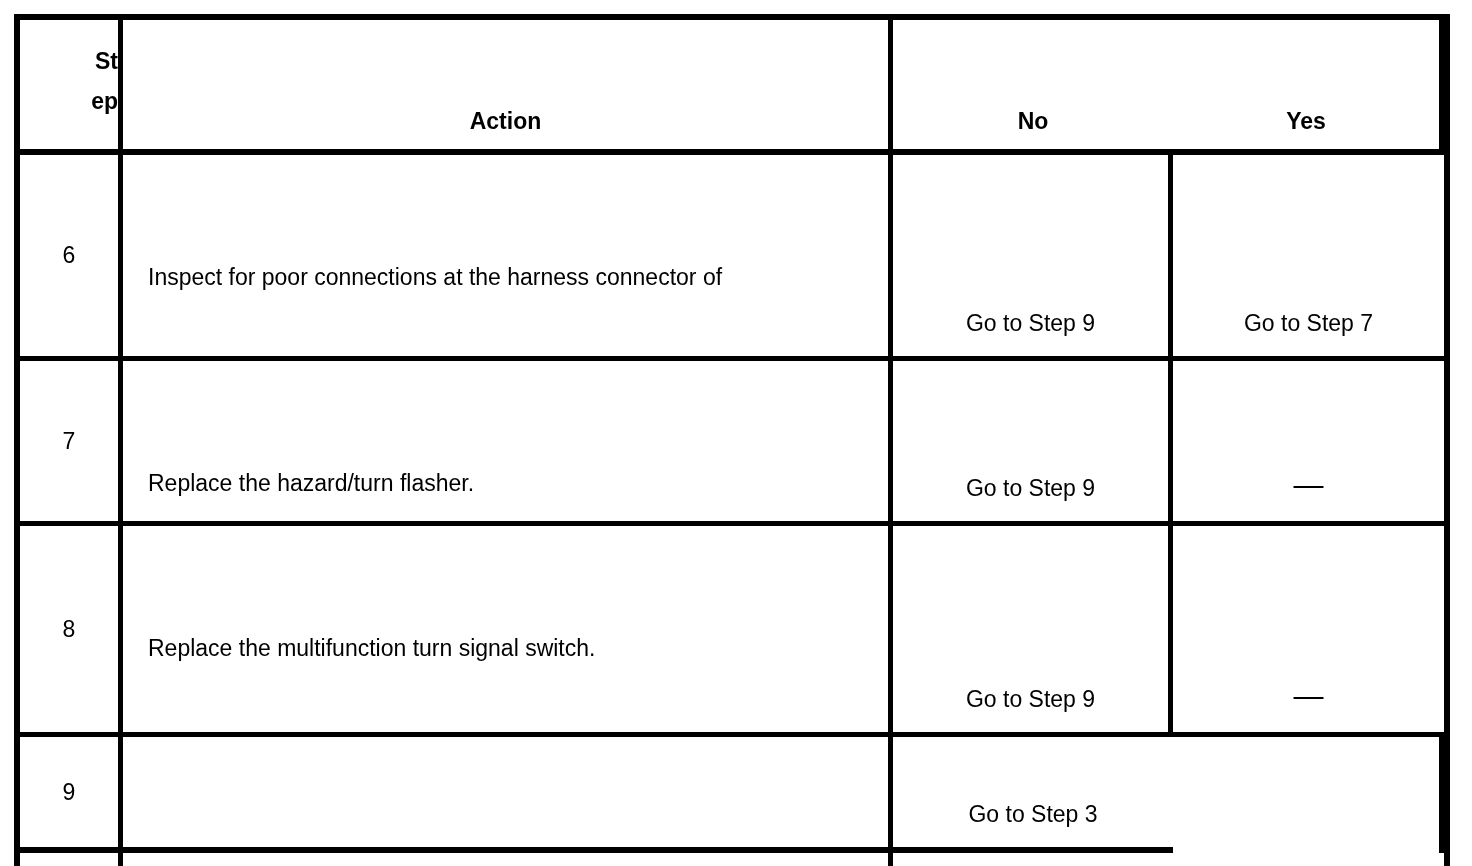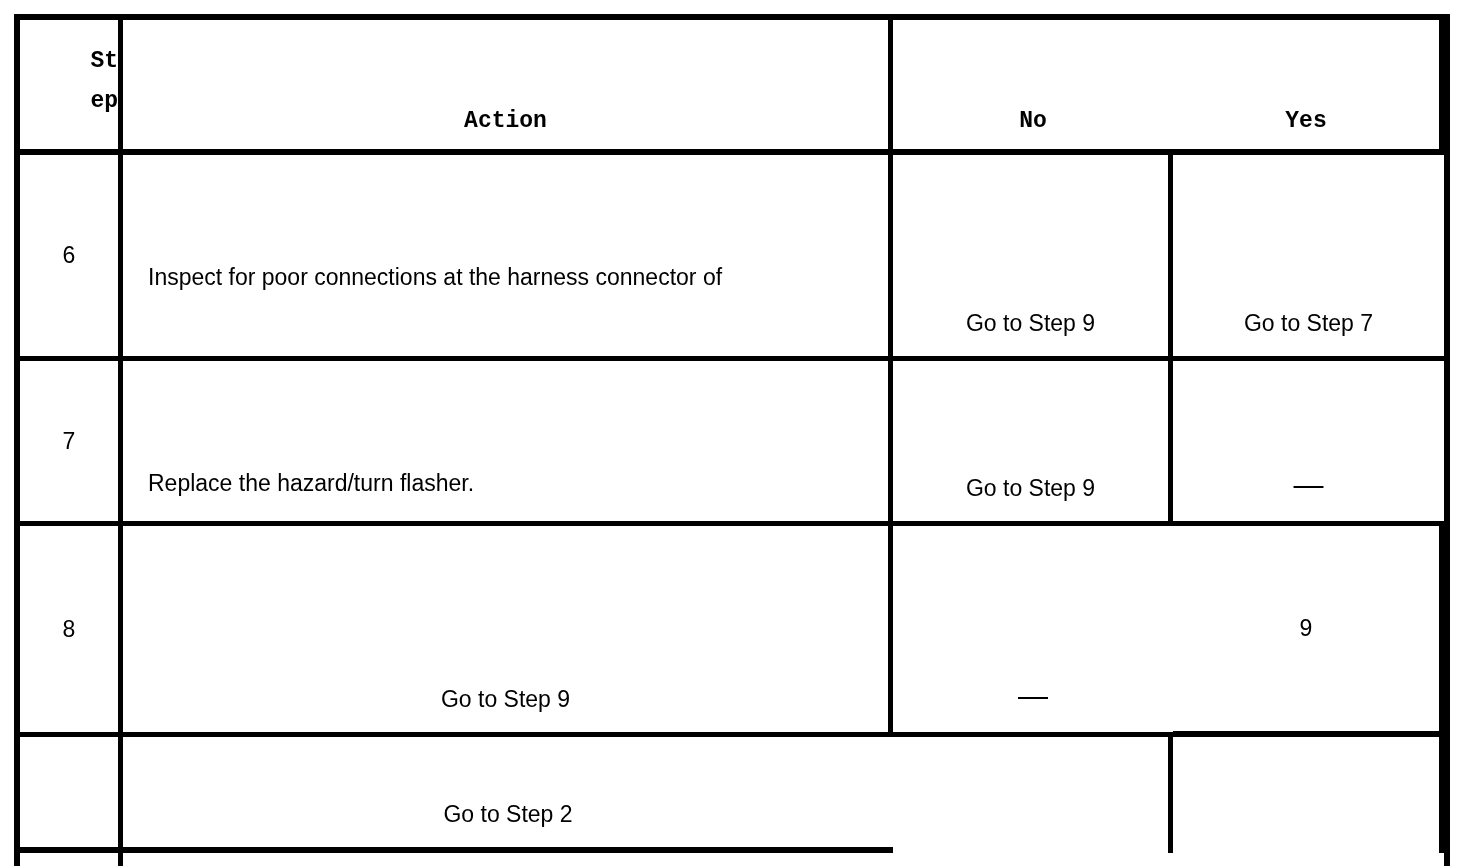--- a/index.html
+++ b/index.html
@@ -18,21 +18,20 @@
   .cell { box-sizing:border-box; overflow:hidden; }
   .c1,.c2,.c3 { border-right:5px solid #000; }
   .hb { border-bottom:6px solid #000; }   
   .rb { border-bottom:5px solid #000; }   
   .bb { border-bottom:6px solid #000; }   
 
   .header {
     font-weight:bold; font-size:23px; line-height:40px; text-align:center;
     display:flex; align-items:flex-end; justify-content:center;
     padding-bottom:8px;
-    font-family:Liberation Mono, monospace;
   }
   .header.two-line { flex-direction:column; }
 
   .step {
     display:flex; align-items:center; justify-content:center;
     font-size:23px;
   }
   .action {
     font-size:23px; line-height:44px;
     padding:12px 14px 0 25px; white-space:pre-wrap;
@@ -69,29 +68,34 @@
 
     <div class="cell c1 rb step">7</div>
     <div class="cell c2 rb action">
       <div class="line">Replace the hazard/turn flasher.</div>
       
     </div>
     <div class="cell c3 rb result">Go to Step 9</div>
     <div class="cell rb result dash">—</div>
 
     <div class="cell c1 rb step">8</div>
+    <div class="cell c2 rb action">
+      <div class="line">Replace the multifunction turn signal switch.</div>
+      
+      
+    </div>
     <div class="cell c3 rb result">Go to Step 9</div>
     <div class="cell rb result dash">—</div>
 
     <div class="cell c1 bb step">9</div>
     <div class="cell c2 bb action">
       <div class="line">Operate the system in order to verify the repair. Did you</div>
       
     </div>
-    <div class="cell bb result">Go to Step 2</div>
+    <div class="cell bb result">Go to Step 3</div>
 
     <div class="cell c1"></div>
     <div class="cell c2"></div>
     <div class="cell c3"></div>
     <div class="cell"></div>
 
   </div>
 </div>
 
 </body></html>

